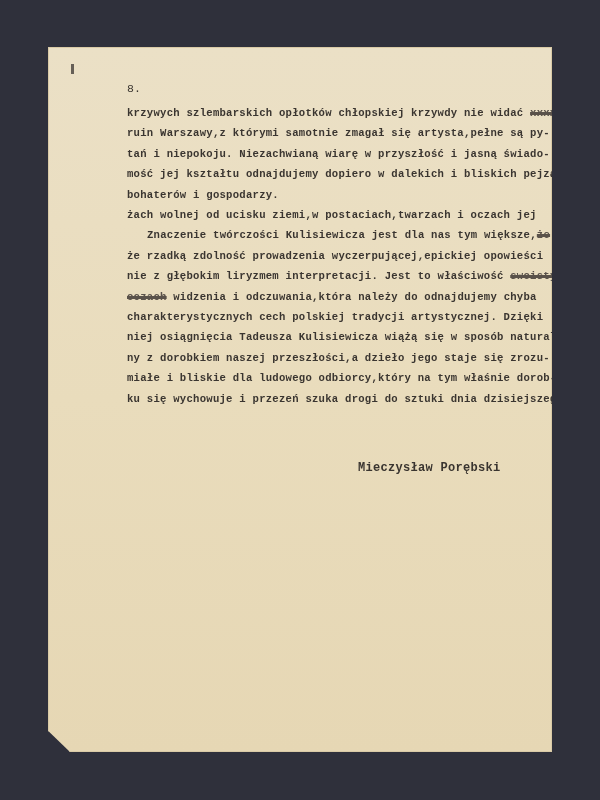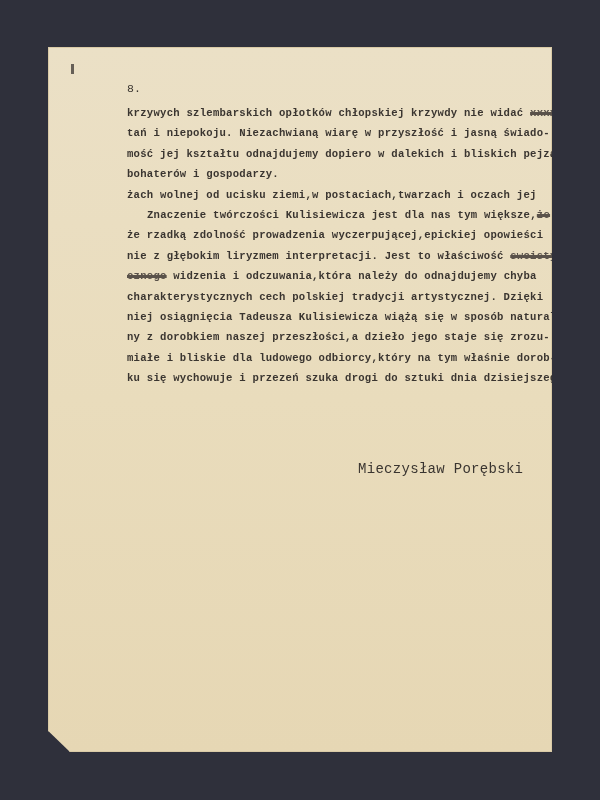--- a/index.html
+++ b/index.html
@@ -33,41 +33,42 @@
     font-weight: bold;
   }
   .line { white-space: pre; display: block; }
   .indent { padding-left: 20px; }
   .strike {
     text-decoration: line-through; text-decoration-thickness: 3px;
     color: #5a524a;
   }
   .signature {
     position: absolute; left: 310px; top: 414px;
-    font-size: 14px; color: #3a3530; font-weight: normal; letter-spacing: 0.3px;
+    font-size: 12px; color: #3a3530; font-weight: bold; letter-spacing: 0.3px;
   }
 </style>
 </head>
 <body>
 
 <div class="paper">
   <div class="mark"></div>
   <div class="pageno">8.</div>
 
   <div class="body-text">
     <span class="line"><span>krzywych szlembarskich opłotków chłopskiej krzywdy nie widać </span><span class="strike">xxxx</span></span>
+    <span class="line">ruin Warszawy,z którymi samotnie zmagał się artysta,pełne są py-</span>
     <span class="line">tań i niepokoju. Niezachwianą wiarę w przyszłość i jasną świado-</span>
     <span class="line">mość jej kształtu odnajdujemy dopiero w dalekich i bliskich pejza-</span>
     <span class="line">bohaterów i gospodarzy.</span>
     <span class="line">żach wolnej od ucisku ziemi,w postaciach,twarzach i oczach jej</span>
 
     <span class="line indent"><span>Znaczenie twórczości Kulisiewicza jest dla nas tym większe,</span><span class="strike">że</span></span>
     <span class="line">że rzadką zdolność prowadzenia wyczerpującej,epickiej opowieści</span>
     <span class="line"><span>nie z głębokim liryzmem interpretacji. Jest to właściwość </span><span class="strike">swoisty-</span></span>
-    <span class="line"><span class="strike">cznego</span><span> widzenia i odczuwania,która należy do odnajdujemy chyba</span></span>
+    <span class="line"><span class="strike">oczach</span><span> widzenia i odczuwania,która należy do odnajdujemy chyba</span></span>
     <span class="line">charakterystycznych cech polskiej tradycji artystycznej. Dzięki</span>
     <span class="line">niej osiągnięcia Tadeusza Kulisiewicza wiążą się w sposób natural-</span>
     <span class="line">ny z dorobkiem naszej przeszłości,a dzieło jego staje się zrozu-</span>
     <span class="line">miałe i bliskie dla ludowego odbiorcy,który na tym właśnie dorob-</span>
     <span class="line">ku się wychowuje i przezeń szuka drogi do sztuki dnia dzisiejszego.</span>
   </div>
 
   <div class="signature">Mieczysław Porębski</div>
 </div>
 

